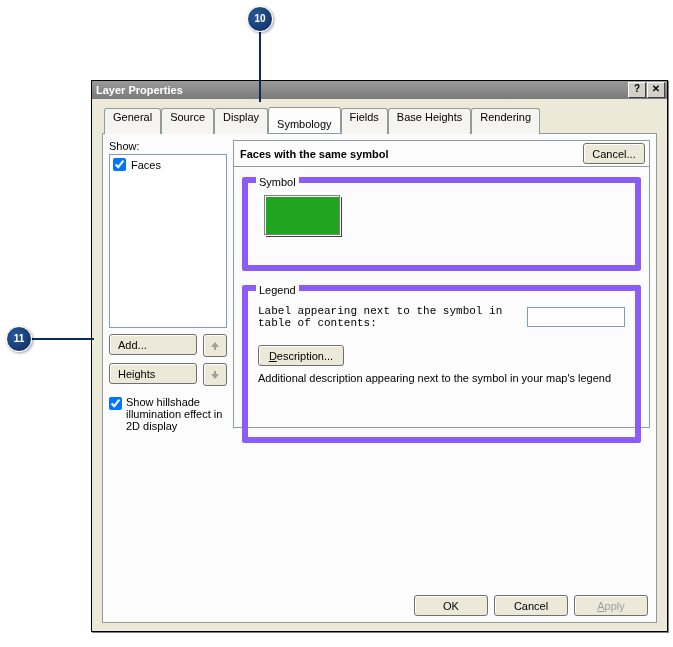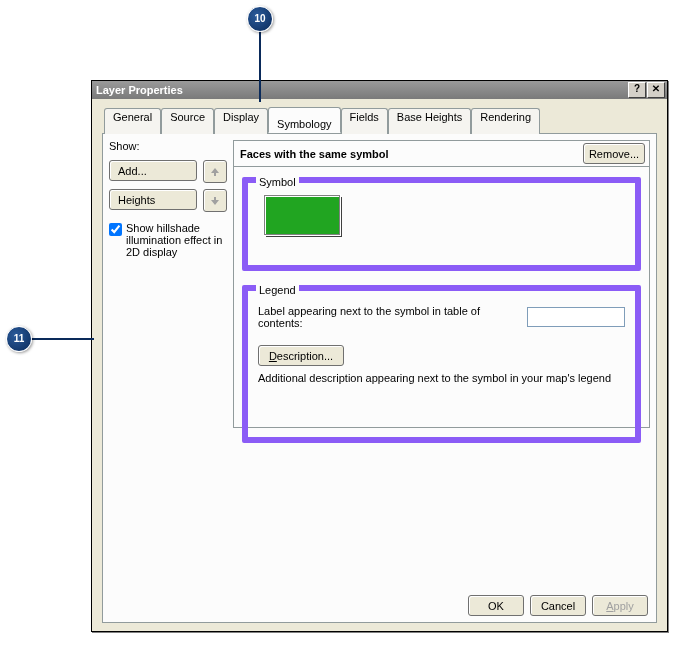--- a/index.html
+++ b/index.html
@@ -238,39 +238,40 @@
     box-shadow: 1px 1px 0 #fff inset, 2px 2px 0 #404040;
     margin: 2px 0 0 6px;
     cursor: pointer;
     outline: 1px solid #fff;
   }
   .legend-row {
     display: flex;
     align-items: center;
     gap: 10px;
     margin: 4px 0 16px 0;
+    font-family: Liberation Mono, monospace;
   }
   .legend-input {
     border: 1px solid #7f9db9;
     height: 18px;
     width: 92px;
     padding: 0 2px;
     font-family: inherit;
     font-size: 11px;
   }
   .desc-btn { width: 86px; text-align:center; }
   .desc-text { margin-top: 6px; font-size:11px; }
   .bottom-buttons {
     display: flex;
     justify-content: flex-end;
     gap: 6px;
     margin-top: 8px;
     padding-right: 2px;
   }
-  .bottom-buttons .btn { width: 56px; text-align:center;}
+  .bottom-buttons .btn { width: 74px; text-align:center;}
   .btn.apply { color:#a0a0a0; font-style: normal; text-decoration: underline; text-decoration-color: transparent;}
   .btn .ul { text-decoration: underline; }
   .arrow-svg { width:10px;height:10px;}
 </style>
 </head>
 <body>
 
 <div class="callout" style="left:247px; top:6px;">10</div>
 <div class="callout-line" style="left:259px; top:30px; width:2px; height:72px;"></div>
 
@@ -294,20 +295,26 @@
       <div class="tab">Fields</div>
       <div class="tab">Base Heights</div>
       <div class="tab">Rendering</div>
     </div>
 
     <div class="tab-panel">
       <div class="panel-top">
 
         <div class="left-col">
           <div class="show-label">Show:</div>
+          <div class="show-list">
+            <div class="show-item">
+              <input type="checkbox" checked="" style="">
+              <span>Faces</span>
+            </div>
+          </div>
 
           <div class="left-btn-row">
             <button class="btn wide">Add...</button>
             <div class="arrow-btn disabled">
               <svg class="arrow-svg" viewBox="0 0 10 10">
                   <path d="M5 1 L9 6 L6 6 L6 9 L4 9 L4 6 L1 6 Z" fill="#a0a0a0"></path>
                 </svg>
             </div>
           </div>
           <div class="left-btn-row">
@@ -321,21 +328,21 @@
 
           <div class="hillshade-row">
             <input type="checkbox" checked="" style="">
             <span>Show hillshade illumination effect in 2D display</span>
           </div>
         </div>
 
         <div class="right-col">
           <div class="right-header">
             <span class="right-header-title">Faces with the same symbol</span>
-            <button class="btn import-btn">Remove...</button>
+            <button class="btn import-btn">Cancel...</button>
           </div>
           <div class="right-body">
 
             <div class="groupbox" style="height:60px;">
               <div class="groupbox-title">Symbol</div>
               <div class="symbol-swatch"></div>
             </div>
 
             <div class="groupbox" style="margin-top:14px; height:124px;">
               <div class="groupbox-title">Legend</div>

